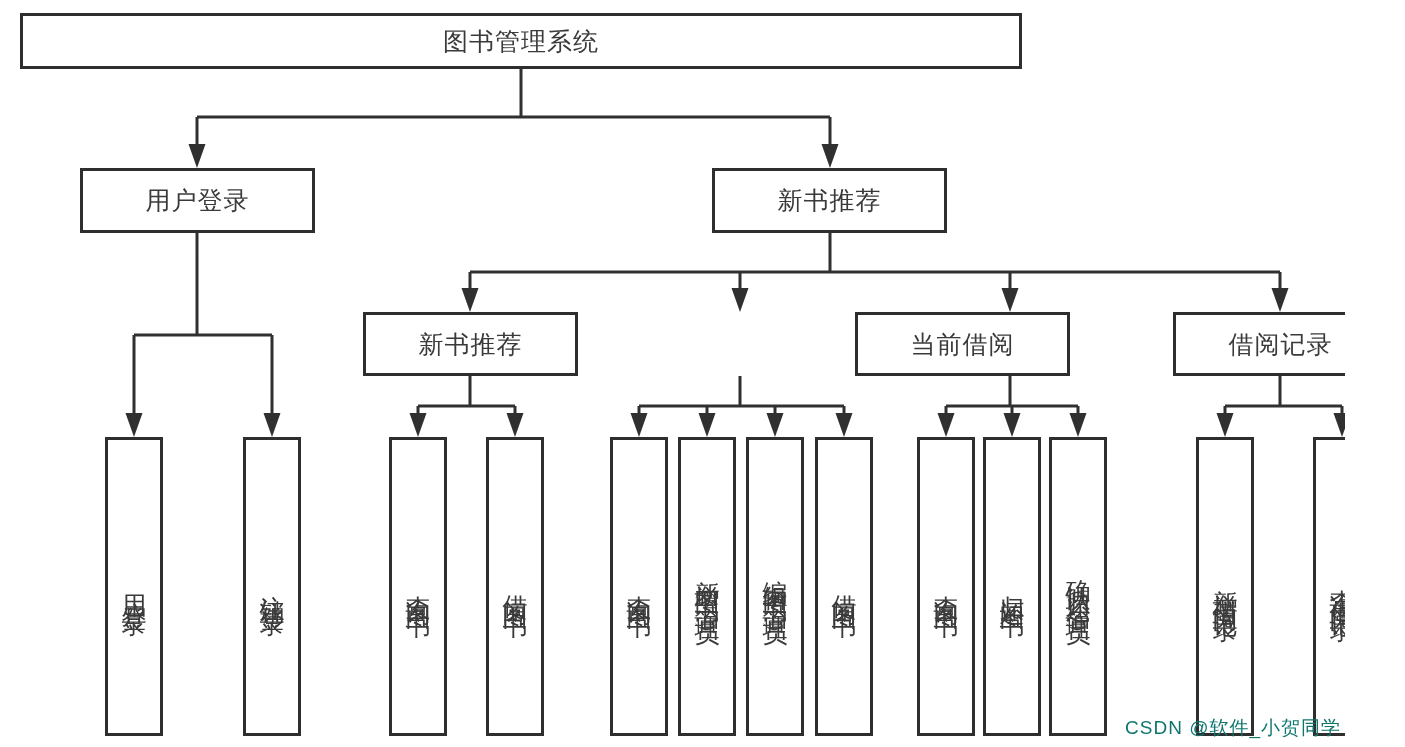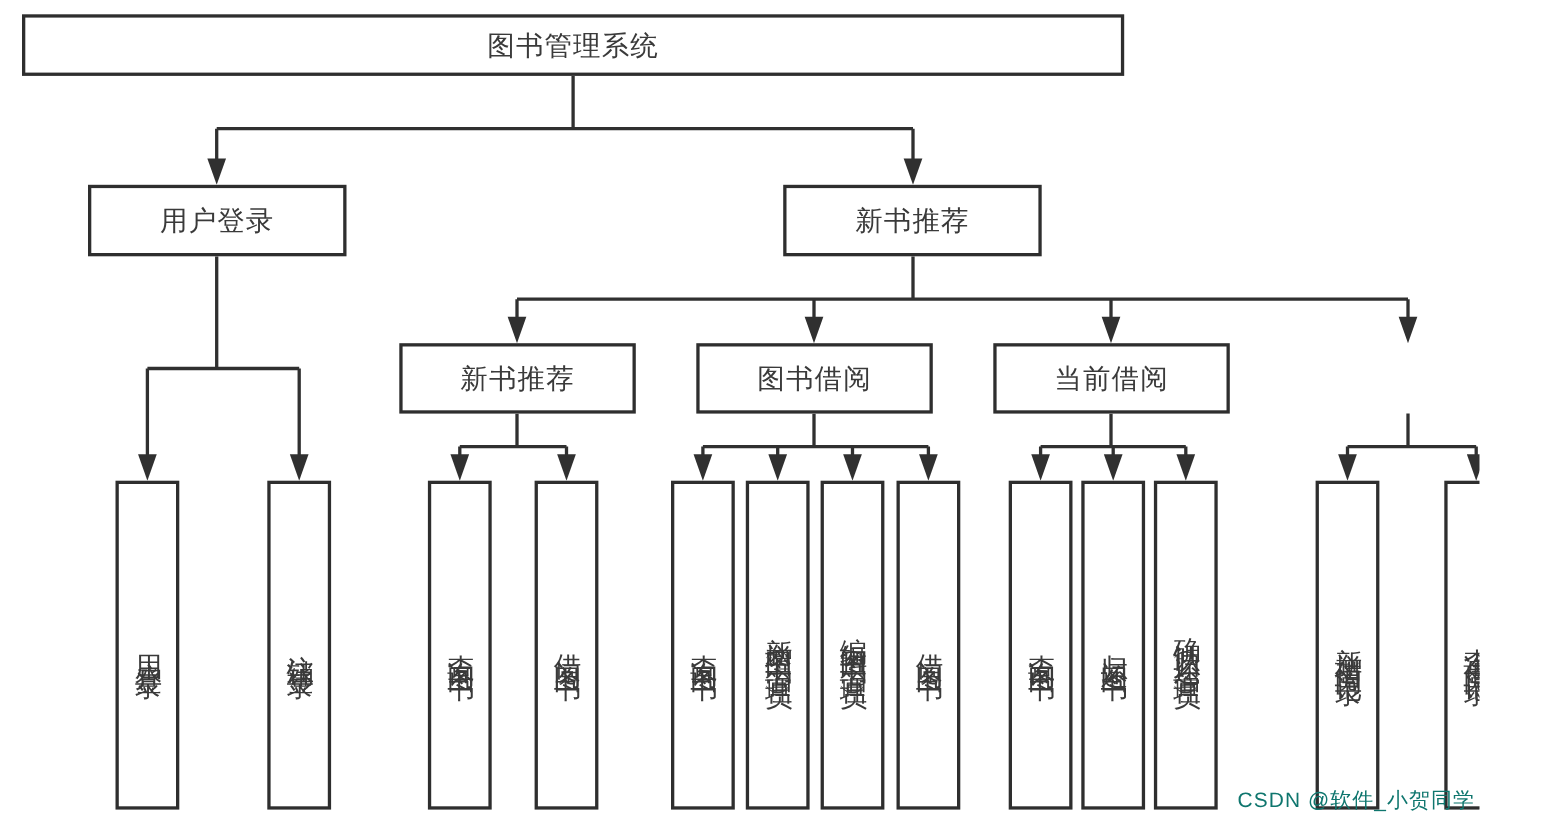--- a/index.html
+++ b/index.html
@@ -108,25 +108,25 @@
   <div class="node lv2" style="left:80px;">
     <span class="hlabel">用户登录</span>
   </div>
   <div class="node lv2" style="left:712px;">
     <span class="hlabel">新书推荐</span>
   </div>
 
   <div class="node lv3" style="left:363px;">
     <span class="hlabel">新书推荐</span>
   </div>
-  <div class="node lv3" style="left:633px;">
-    <span class="hlabel">图书借阅</span>
+  <div class="node lv3" style="left:855px;">
+    <span class="hlabel">当前借阅</span>
   </div>
-  <div class="node lv3" style="left:903px;">
-    <span class="hlabel">当前借阅</span>
+  <div class="node lv3" style="left:1173px;">
+    <span class="hlabel">借阅记录</span>
   </div>
 
   <div class="node leaf" style="left:105px;">
     <span class="vtext">用户登录</span>
   </div>
   <div class="node leaf" style="left:243px;">
     <span class="vtext">注销登录</span>
   </div>
 
   <div class="node leaf" style="left:389px;">

